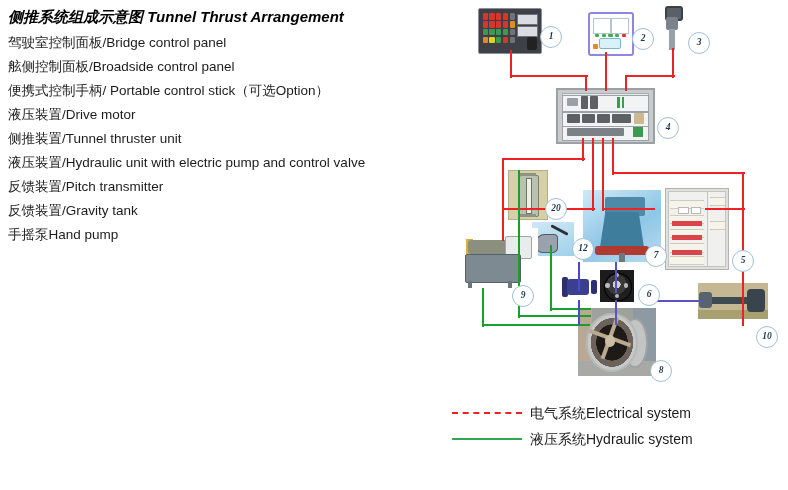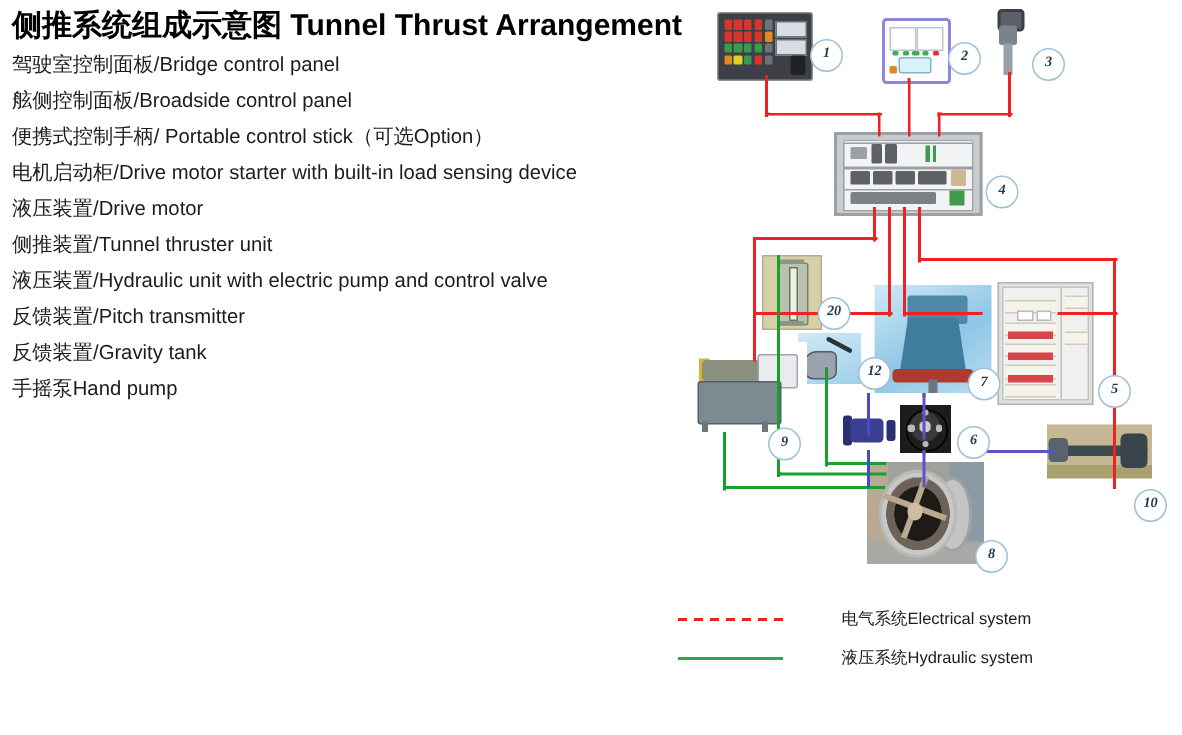--- a/index.html
+++ b/index.html
@@ -9,22 +9,22 @@
     font-family:"Liberation Sans","DejaVu Sans",sans-serif;
     position:relative;
     overflow:hidden;
     color:#1a1a1a;
   }
   #root{position:relative;width:788px;height:490px;}
 
   
   .text-col{position:absolute;left:8px;top:6px;width:455px;}
   .diagram-title{
-    font-size:20px;font-weight:bold;color:#000;
-    line-height:22px;margin:0 0 3px 0;white-space:nowrap;
+    font-size:15px;font-weight:bold;color:#000;
+    line-height:22px;margin:0 0 3px 0;white-space:nowrap;font-style:italic;
   }
   .legend-line{
     font-size:13.5px;line-height:24px;color:#1c1c1c;
     white-space:nowrap;
   }
 
   
   .diagram{position:absolute;left:460px;top:0;width:328px;height:400px;}
 
   .node{position:absolute;box-sizing:border-box;}
@@ -50,21 +50,21 @@
   .mech{border-color:#5c52c8;border-top-style:solid;border-left-style:solid;}
   .mechd{border-color:#4a49c9;border-top-style:dashed;border-left-style:dashed;}
 
   
   .keybox{position:absolute;left:452px;top:400px;width:336px;height:90px;}
   .keyrow{position:relative;height:26px;}
   .keyswatch{position:absolute;left:0;top:12px;width:70px;height:0;}
   .sw-elec{border-top:2.4px dashed #ee2222;}
   .sw-hyd{border-top:2.2px solid #2fa84f;}
   .sw-mech{border-top:2.2px solid #5c52c8;}
-  .keylabel{position:absolute;left:78px;top:0;font-size:11px;line-height:26px;white-space:nowrap;color:#1c1c1c;margin-left:31px;}
+  .keylabel{position:absolute;left:78px;top:0;font-size:14px;line-height:26px;white-space:nowrap;color:#1c1c1c;}
 
   
   
   .art-bridge{background:#3d4147;border:1.5px solid #8b9098;border-radius:2px;position:relative;}
   .art-bridge .keys{position:absolute;left:6%;top:10%;width:52%;height:68%;
     display:grid;grid-template-columns:repeat(5,1fr);grid-template-rows:repeat(4,1fr);gap:1.5px;}
   .art-bridge .keys i{display:block;border-radius:1px;}
   .art-bridge .scr{position:absolute;right:5%;background:#d9dde3;border:1px solid #6e737a;}
   .art-bridge .stick{position:absolute;right:7%;bottom:6%;width:16%;height:30%;background:#222;border-radius:2px;}
 
@@ -156,21 +156,20 @@
 </head>
 <body>
 
 <div id="root">
 
   <div class="text-col">
     <div class="diagram-title">侧推系统组成示意图 Tunnel Thrust Arrangement</div>
     <div class="legend-line">驾驶室控制面板/Bridge control panel</div>
     <div class="legend-line">舷侧控制面板/Broadside control panel</div>
     <div class="legend-line">便携式控制手柄/ Portable control stick（可选Option）</div>
-    <div class="legend-line">电机启动柜/Drive motor starter with built-in load sensing device</div>
     <div class="legend-line">液压装置/Drive motor</div>
     <div class="legend-line">侧推装置/Tunnel thruster unit</div>
     <div class="legend-line">液压装置/Hydraulic unit with electric pump and control valve</div>
     <div class="legend-line">反馈装置/Pitch transmitter</div>
     <div class="legend-line">反馈装置/Gravity tank</div>
     <div class="legend-line">手摇泵Hand pump</div>
   </div>
 
   <div class="diagram">
 

